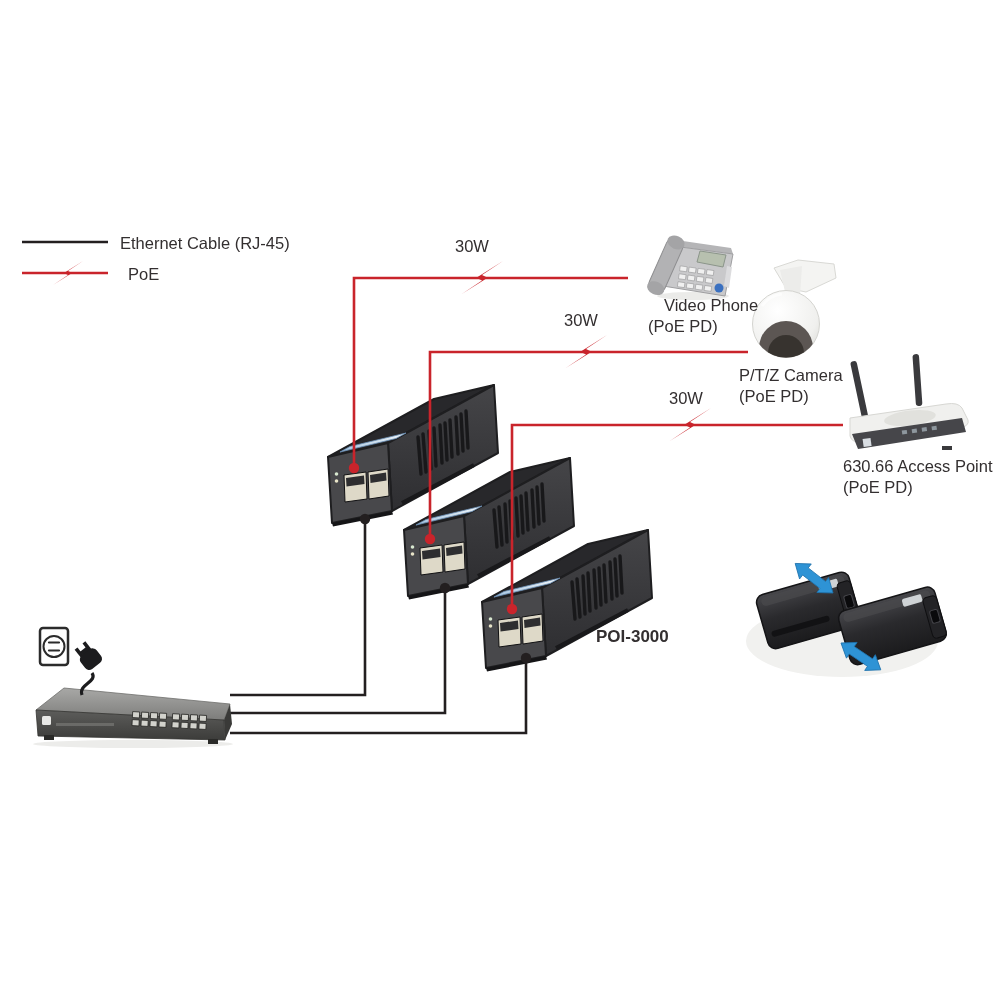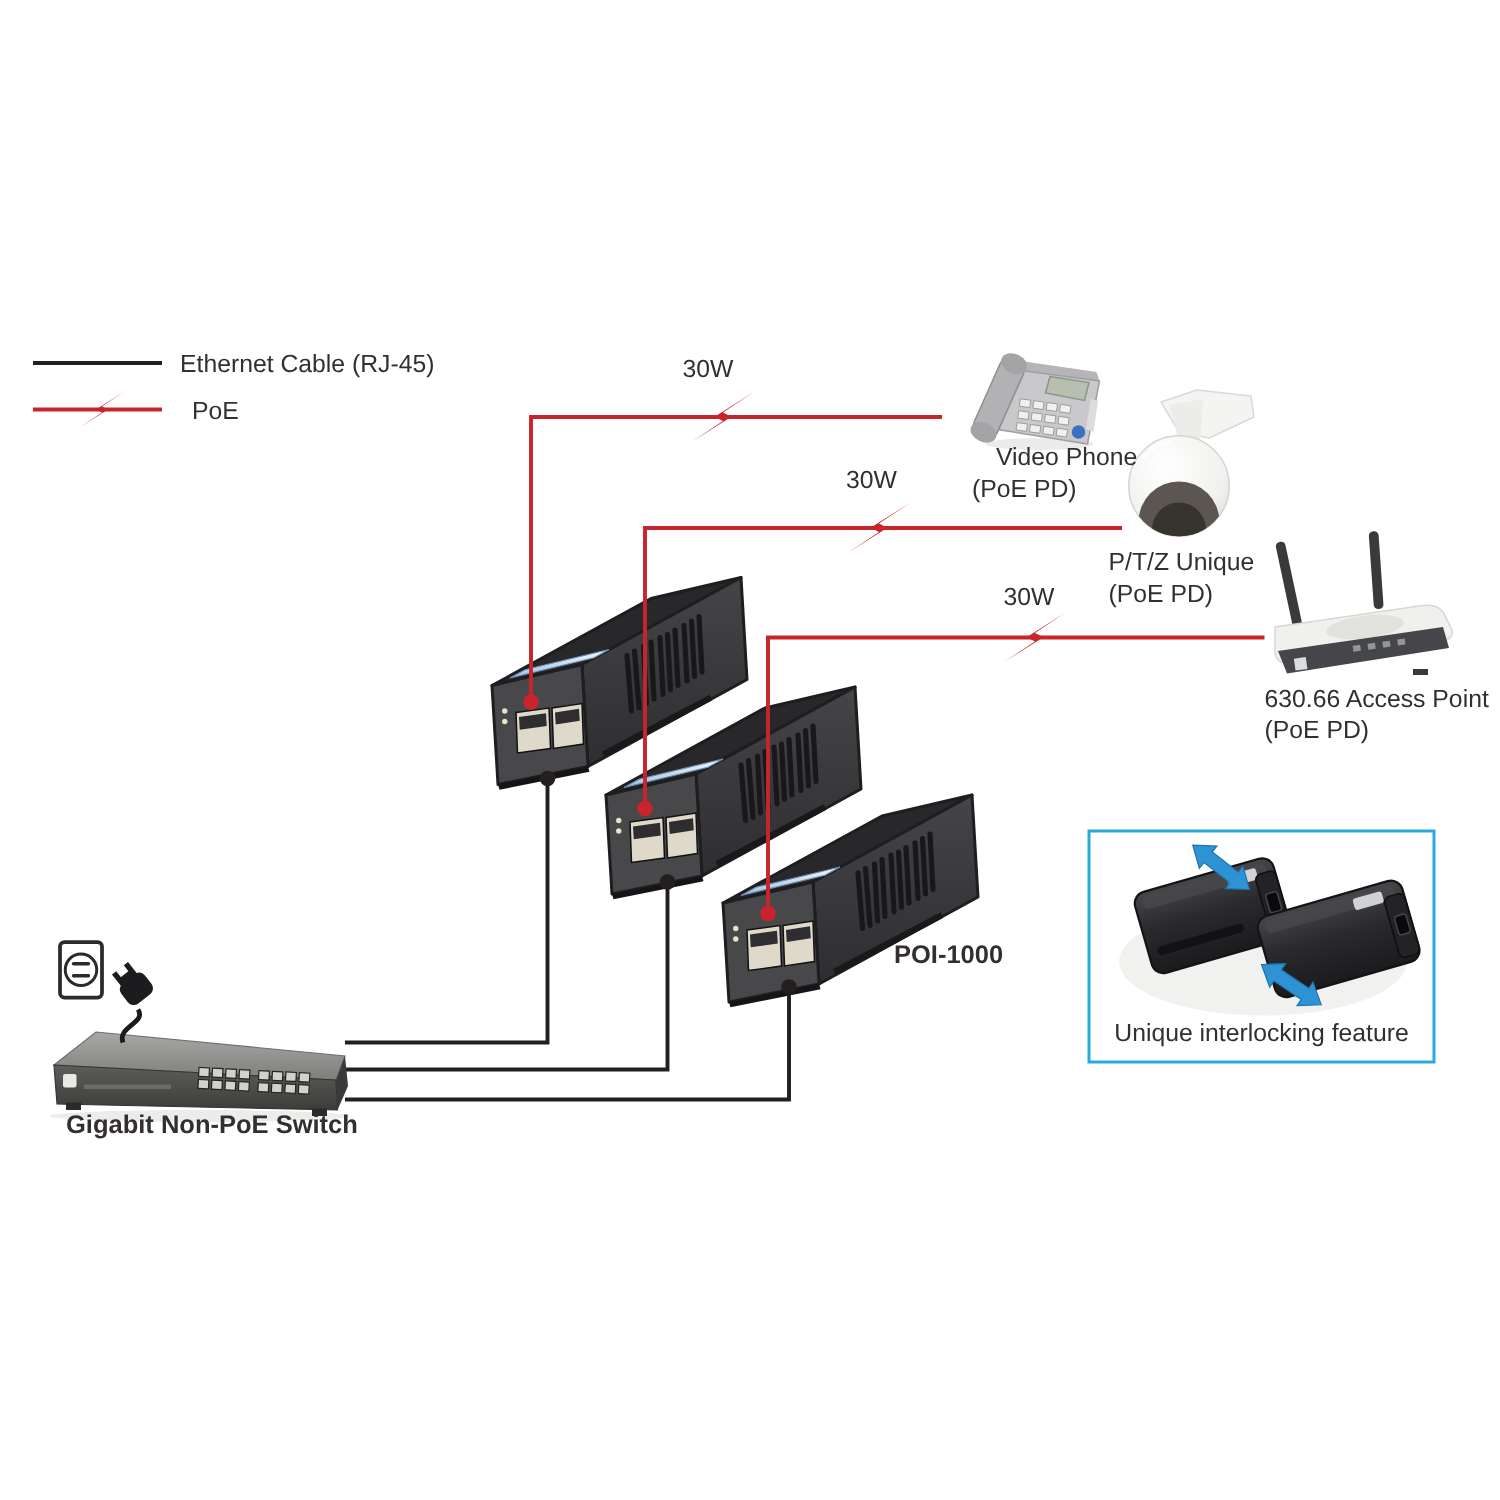--- a/index.html
+++ b/index.html
@@ -259,26 +259,22 @@
 <div class="lbl" style="left:120px;top:233px">Ethernet Cable (RJ-45)</div>
 <div class="lbl" style="left:128px;top:264px">PoE</div>
 
 <div class="lbl" style="left:455px;top:236px">30W</div>
 <div class="lbl" style="left:564px;top:310px">30W</div>
 <div class="lbl" style="left:669px;top:388px">30W</div>
 
 <div class="lbl" style="left:664px;top:295px">Video Phone</div>
 <div class="lbl" style="left:648px;top:316px">(PoE PD)</div>
 
-<div class="lbl" style="left:739px;top:365px">P/T/Z Unique</div>
+<div class="lbl" style="left:739px;top:365px">P/T/Z Camera</div>
 <div class="lbl" style="left:739px;top:386px">(PoE PD)</div>
 
 <div class="lbl" style="left:843px;top:456px">630.66 Access Point</div>
 <div class="lbl" style="left:843px;top:477px">(PoE PD)</div>
 
-<div class="lbl bold" style="left:596px;top:626px">POI-1000</div>
-<div class="lbl bold" style="left:44px;top:739px">Gigabit Non-PoE Switch</div>
-
-<div id="callout-box">
-  <div id="callout-caption">Unique interlocking feature</div>
+<div class="lbl bold" style="left:596px;top:626px">POI-3000</div>
+
+
 </div>
 
-</div>
-
 </body></html>

